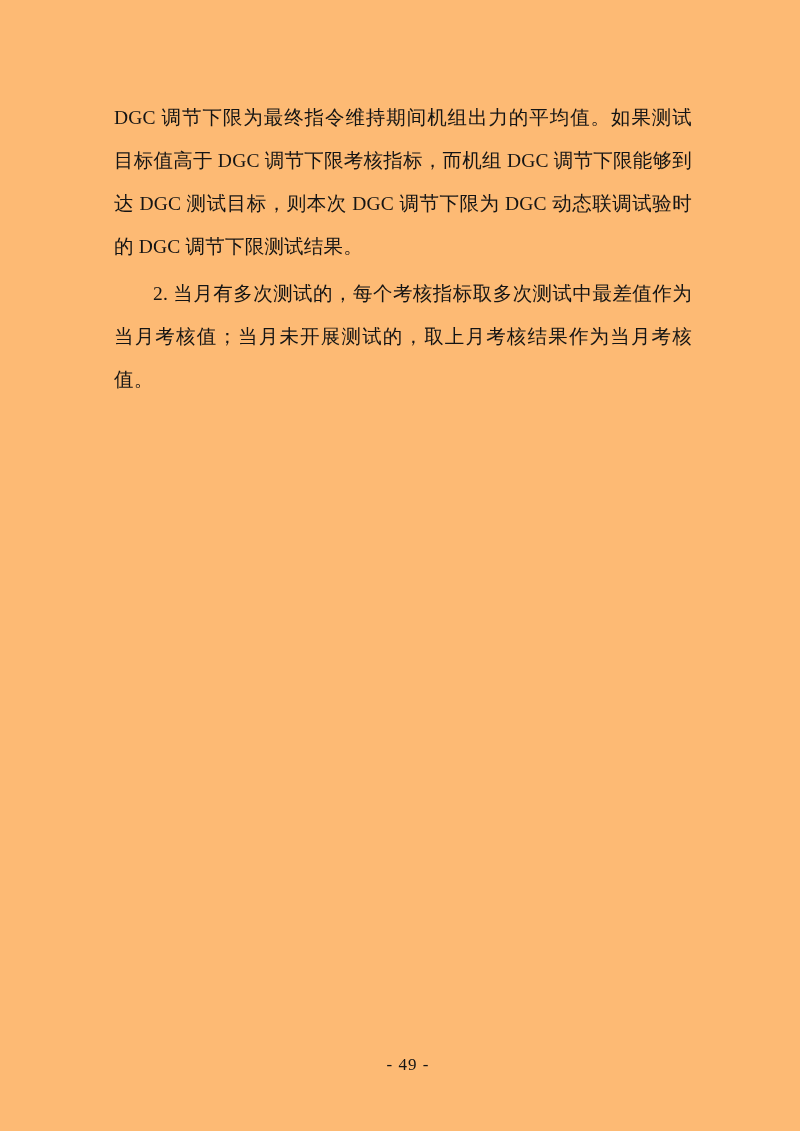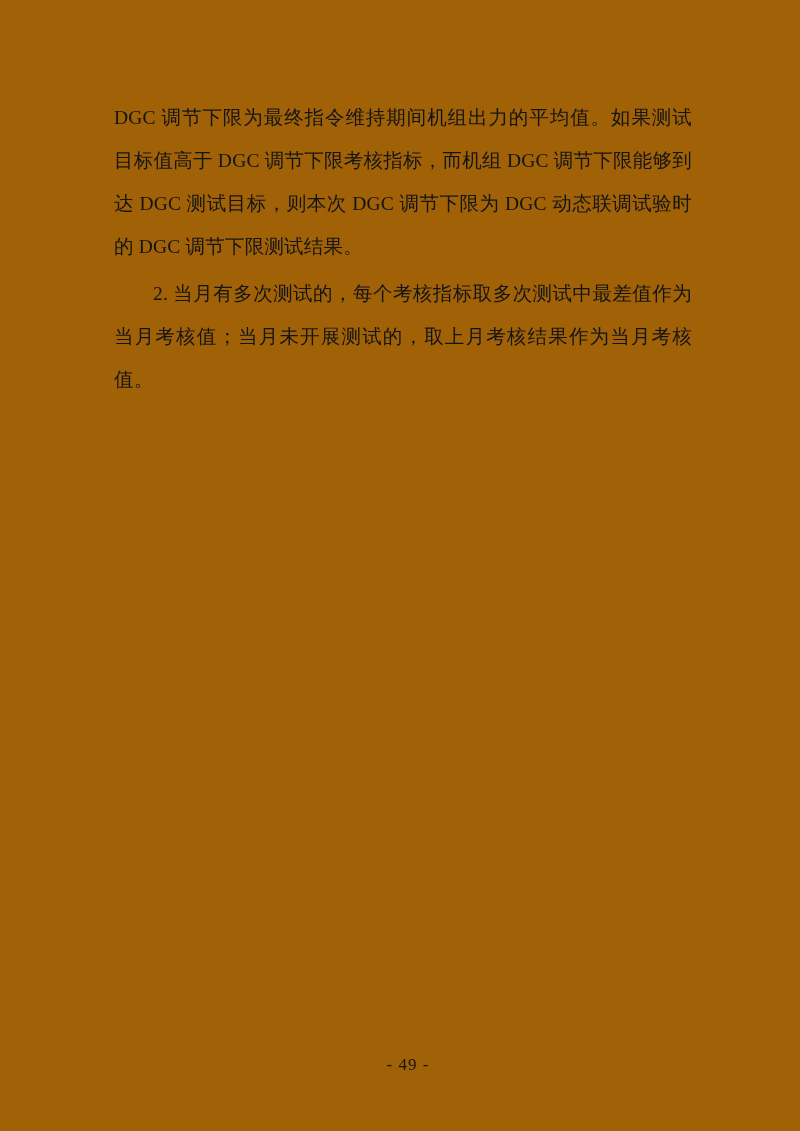--- a/index.html
+++ b/index.html
@@ -4,21 +4,21 @@
 <style>
   html, body {
     margin: 0;
     padding: 0;
     background: #ffffff;
   }
   .page {
     position: relative;
     width: 800px;
     height: 1131px;
-    background: #a16207;
+    background: #fdba74;
     overflow: hidden;
     font-family: "Liberation Serif", "DejaVu Serif", serif;
     color: #1a1a1a;
   }
   .content {
     position: absolute;
     left: 114px;
     top: 96px;
     width: 578px;
   }

